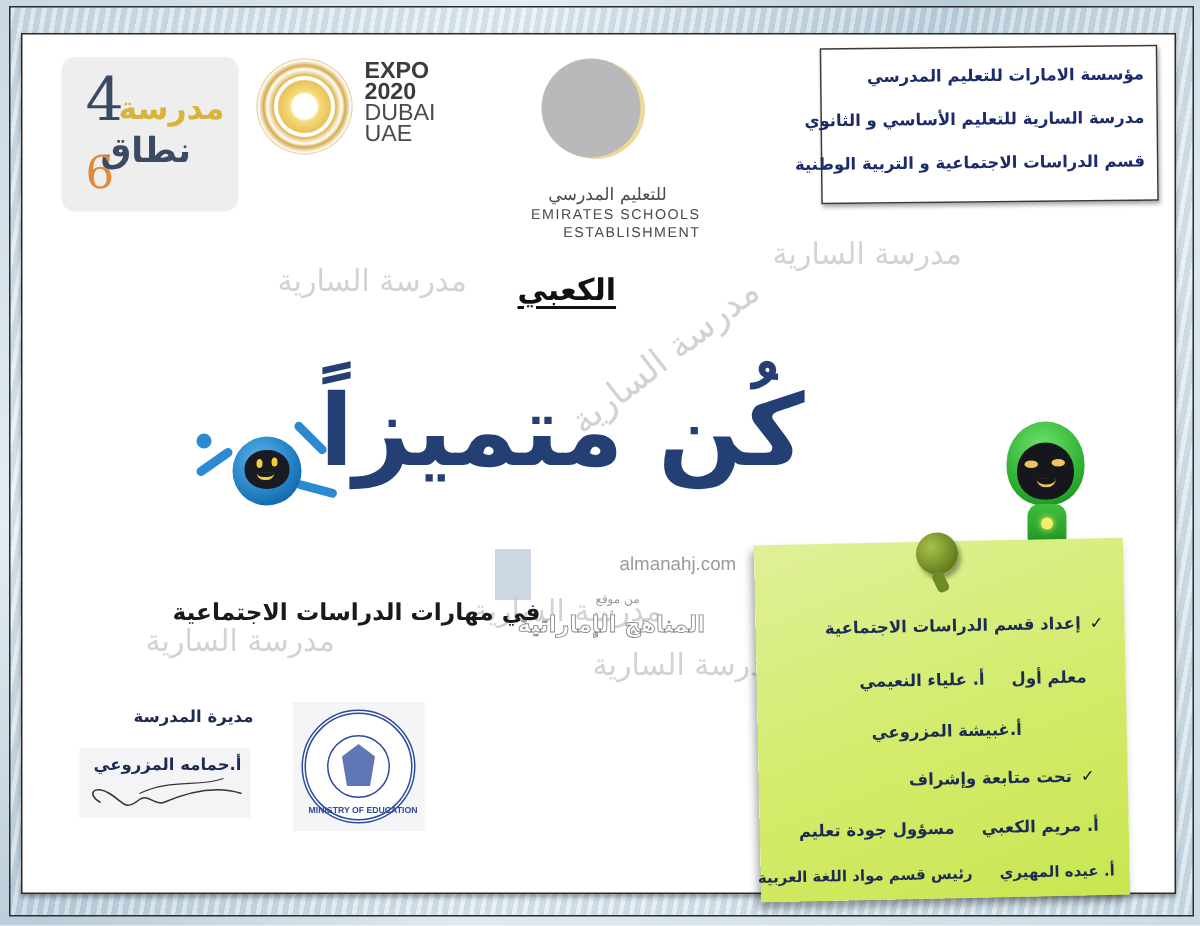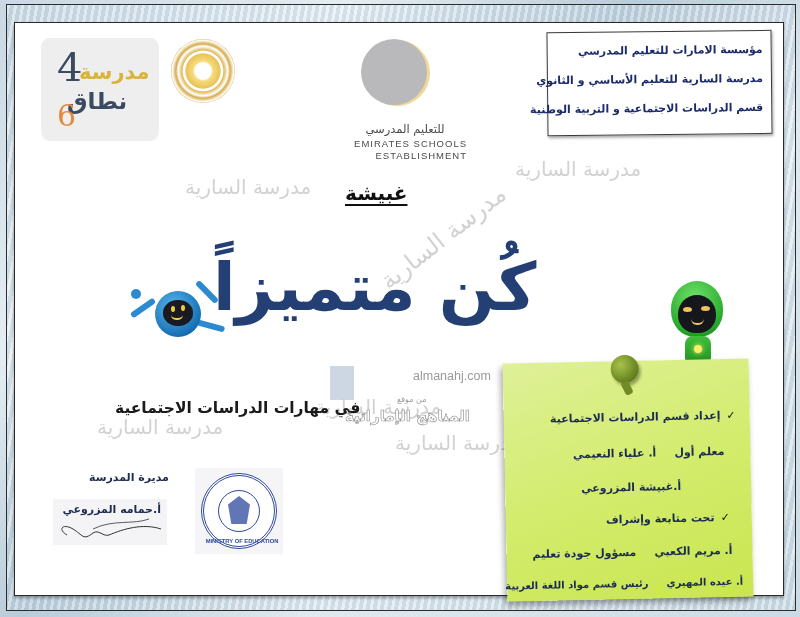--- a/index.html
+++ b/index.html
@@ -129,20 +129,26 @@
 
   <div class="logo-majlis">
     <span class="majlis-4">4</span>
     <span class="majlis-word">مدرسة</span>
     <span class="nitaq-word">نطاق</span>
     <span class="majlis-6">6</span>
   </div>
 
   <div class="logo-expo">
     <div class="expo-ring"></div>
+    <div class="expo-text">
+      <div class="b">EXPO</div>
+      <div class="b">2020</div>
+      <div>DUBAI</div>
+      <div>UAE</div>
+    </div>
   </div>
 
   <div class="logo-taleem">
     <div class="taleem-circle"></div>
     <div class="taleem-ar2">للتعليم المدرسي</div>
     <div class="taleem-en1">EMIRATES SCHOOLS</div>
     <div class="taleem-en2">ESTABLISHMENT</div>
   </div>
 
   <div class="header-box">
@@ -151,21 +157,21 @@
     <div class="header-line">قسم الدراسات الاجتماعية و التربية الوطنية</div>
   </div>
 
   <span class="wm" style="left:500px; top:134px;">مدرسة السارية</span>
   <span class="wm" style="left:170px; top:152px;">مدرسة السارية</span>
   <span class="wm" style="left:360px; top:250px; font-size:24px; transform: rotate(-38deg); transform-origin: left top;">مدرسة السارية</span>
   <span class="wm" style="left:82px; top:392px;">مدرسة السارية</span>
   <span class="wm" style="left:300px; top:372px;">مدرسة السارية</span>
   <span class="wm" style="left:380px; top:408px;">مدرسة السارية</span>
 
-  <div class="memo-title">غبيشة</div>
+  <div class="memo-title">الكعبي</div>
 
   <div class="main-title">كُن متميزاً</div>
 
   <div class="robot-blue">
     <div class="rb-arm" style="left:2px; top:34px; transform: rotate(-35deg);"></div>
     <div class="rb-arm" style="left:4px; top:18px; width:10px; height:10px; border-radius:50%;"></div>
     <div class="rb-arm" style="left:66px; top:18px; transform: rotate(45deg);"></div>
     <div class="rb-arm" style="left:70px; top:52px; transform: rotate(15deg);"></div>
     <div class="rb-head"></div>
     <div class="rb-face"></div>

